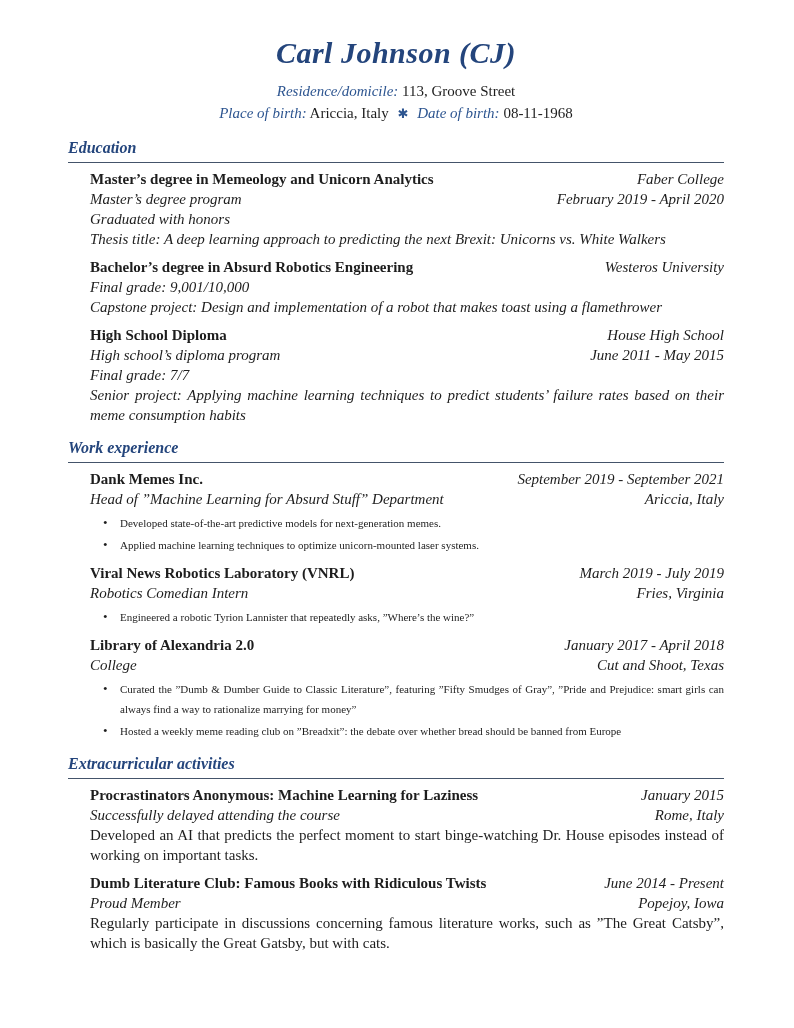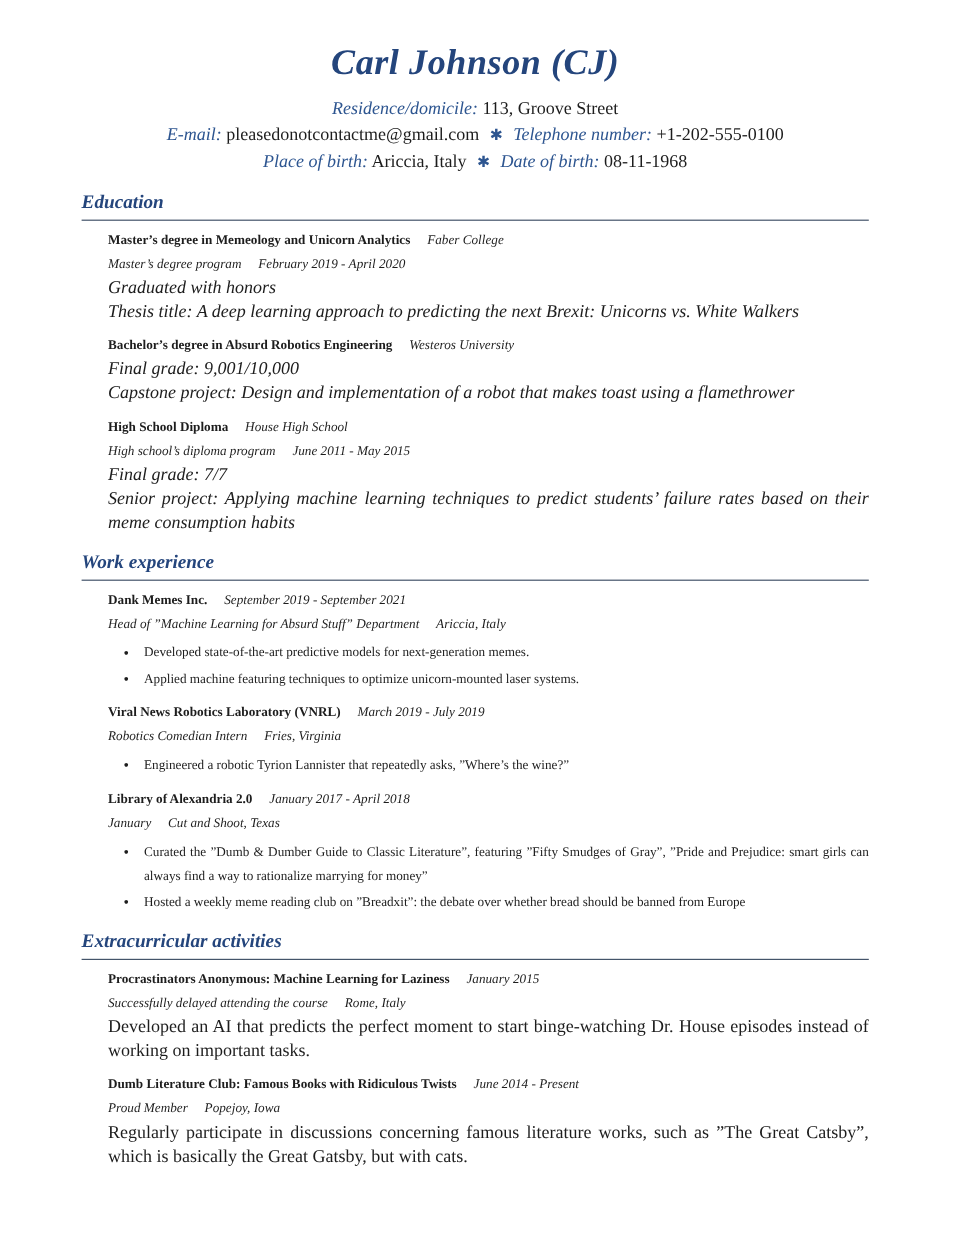--- a/index.html
+++ b/index.html
@@ -30,22 +30,22 @@
     font-size: 16px; line-height: 21px;
     font-style: italic; font-weight: bold;
     color: #24457c;
     border-bottom: 1px solid #44546a;
   }
   .entries { margin: 6px 0 0 22px; }
   .entry { margin-bottom: 8px; }
   .entry:last-child { margin-bottom: 0; }
 
   .row {
-    display: flex; align-items: baseline;
-    font-size: 11px; line-height: 20px;
+    display: flex; justify-content: space-between; align-items: baseline;
+    font-size: 15px; line-height: 20px;
   }
   .row .right { font-style: italic; white-space: nowrap; padding-left: 14px; }
   .e-title { font-weight: bold; }
   .it { font-style: italic; }
   .e-line { font-size: 15px; line-height: 20px; font-style: italic; text-align: justify; }
   .desc { font-size: 15px; line-height: 20px; text-align: justify; }
 
   .bullets { list-style: none; margin: 4px 0 0 0; padding: 0 0 0 30px; }
   .bullets li {
     position: relative;
@@ -65,27 +65,20 @@
 <div class="page">
 
   <h1 class="name">Carl Johnson (CJ)</h1>
 
   <div class="contact">
     <div>
       <span class="lbl">Residence/domicile:</span>
       <span class="val">113, Groove Street</span>
     </div>
     <div>
-      <span class="lbl">E-mail:</span>
-      <span class="val">pleasedonotcontactme@gmail.com</span>
-      <span class="sep">✱</span>
-      <span class="lbl">Telephone number:</span>
-      <span class="val">+1-202-555-0100</span>
-    </div>
-    <div>
       <span class="lbl">Place of birth:</span>
       <span class="val">Ariccia, Italy</span>
       <span class="sep">✱</span>
       <span class="lbl">Date of birth:</span>
       <span class="val">08-11-1968</span>
     </div>
   </div>
 
   <section>
     <h2 class="sec-title">Education</h2>
@@ -137,21 +130,21 @@
         <div class="row">
           <span class="e-title">Dank Memes Inc.</span>
           <span class="right">September 2019 - September 2021</span>
         </div>
         <div class="row it">
           <span>Head of ”Machine Learning for Absurd Stuff” Department</span>
           <span class="right">Ariccia, Italy</span>
         </div>
         <ul class="bullets">
           <li>Developed state-of-the-art predictive models for next-generation memes.</li>
-          <li>Applied machine featuring techniques to optimize unicorn-mounted laser systems.</li>
+          <li>Applied machine learning techniques to optimize unicorn-mounted laser systems.</li>
         </ul>
       </article>
 
       <article class="entry">
         <div class="row">
           <span class="e-title">Viral News Robotics Laboratory (VNRL)</span>
           <span class="right">March 2019 - July 2019</span>
         </div>
         <div class="row it">
           <span>Robotics Comedian Intern</span>
@@ -161,21 +154,21 @@
           <li>Engineered a robotic Tyrion Lannister that repeatedly asks, ”Where’s the wine?”</li>
         </ul>
       </article>
 
       <article class="entry">
         <div class="row">
           <span class="e-title">Library of Alexandria 2.0</span>
           <span class="right">January 2017 - April 2018</span>
         </div>
         <div class="row it">
-          <span>January</span>
+          <span>College</span>
           <span class="right">Cut and Shoot, Texas</span>
         </div>
         <ul class="bullets">
           <li>Curated the ”Dumb &amp; Dumber Guide to Classic Literature”, featuring ”Fifty Smudges of Gray”, ”Pride and Prejudice: smart girls can always find a way to rationalize marrying for money”</li>
           <li>Hosted a weekly meme reading club on ”Breadxit”: the debate over whether bread should be banned from Europe</li>
         </ul>
       </article>
 
     </div>
   </section>

